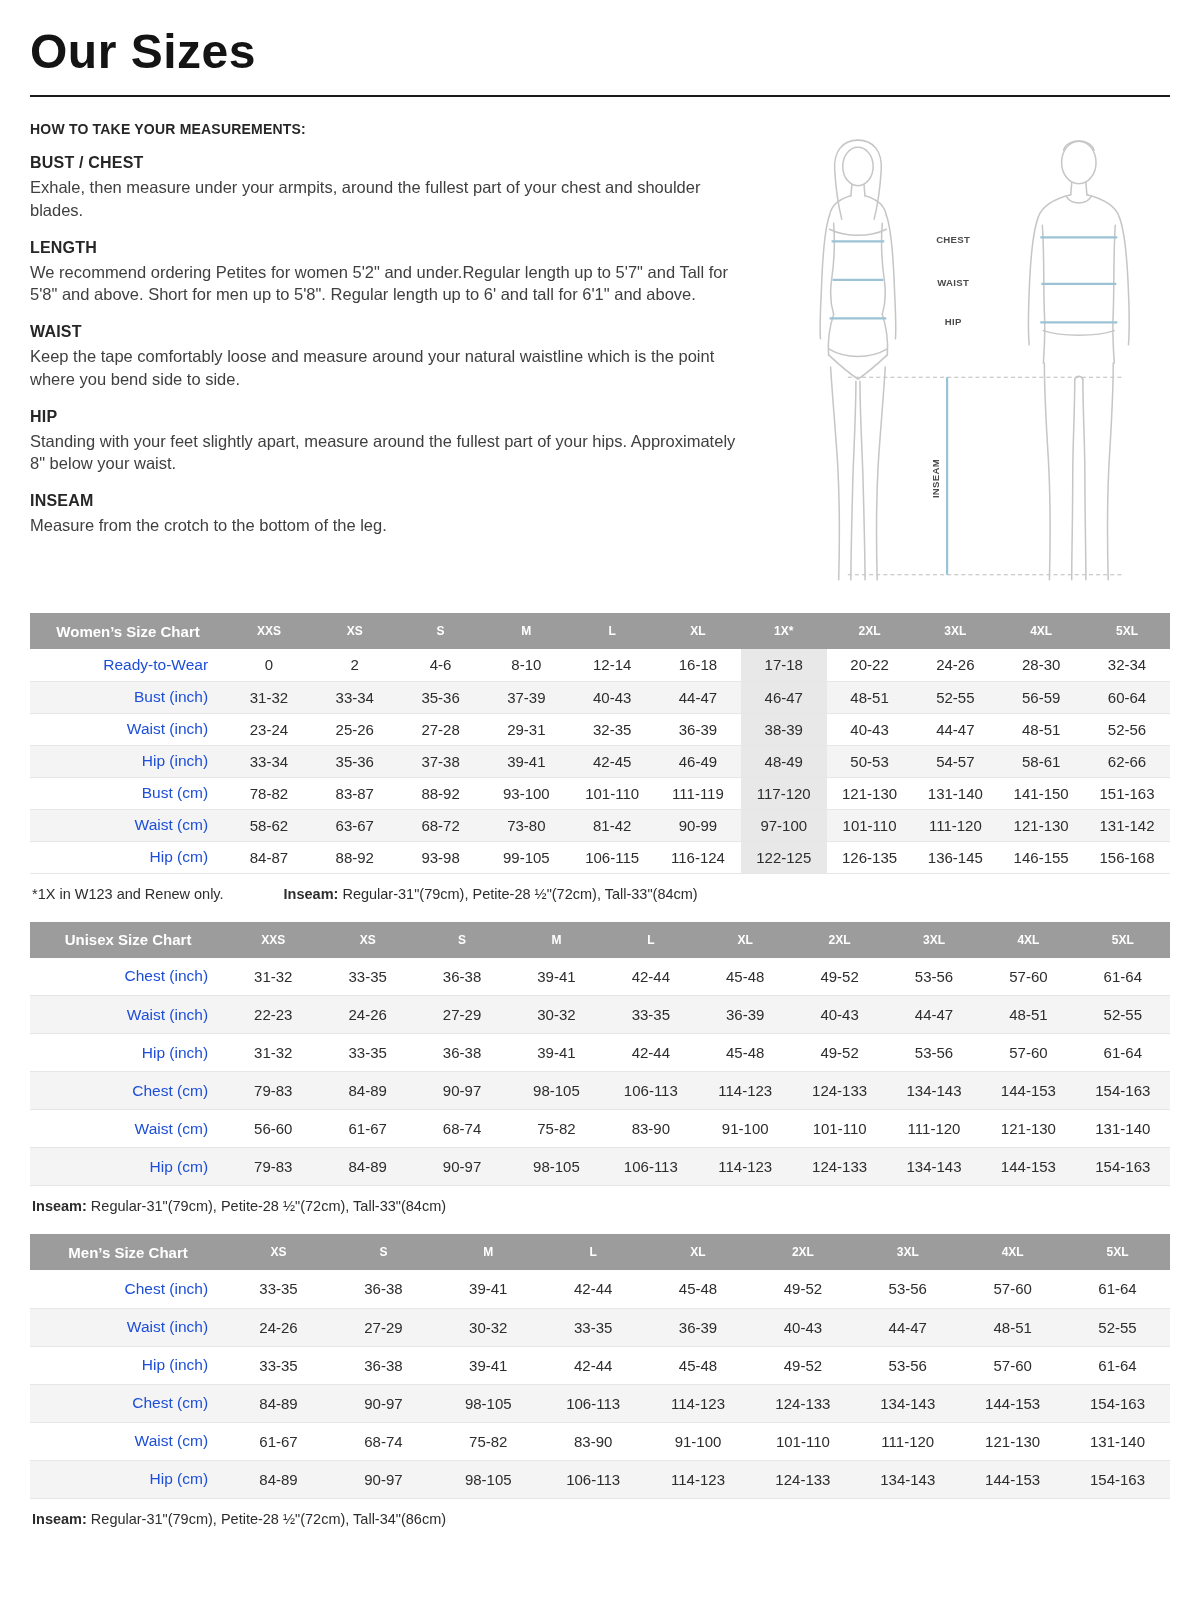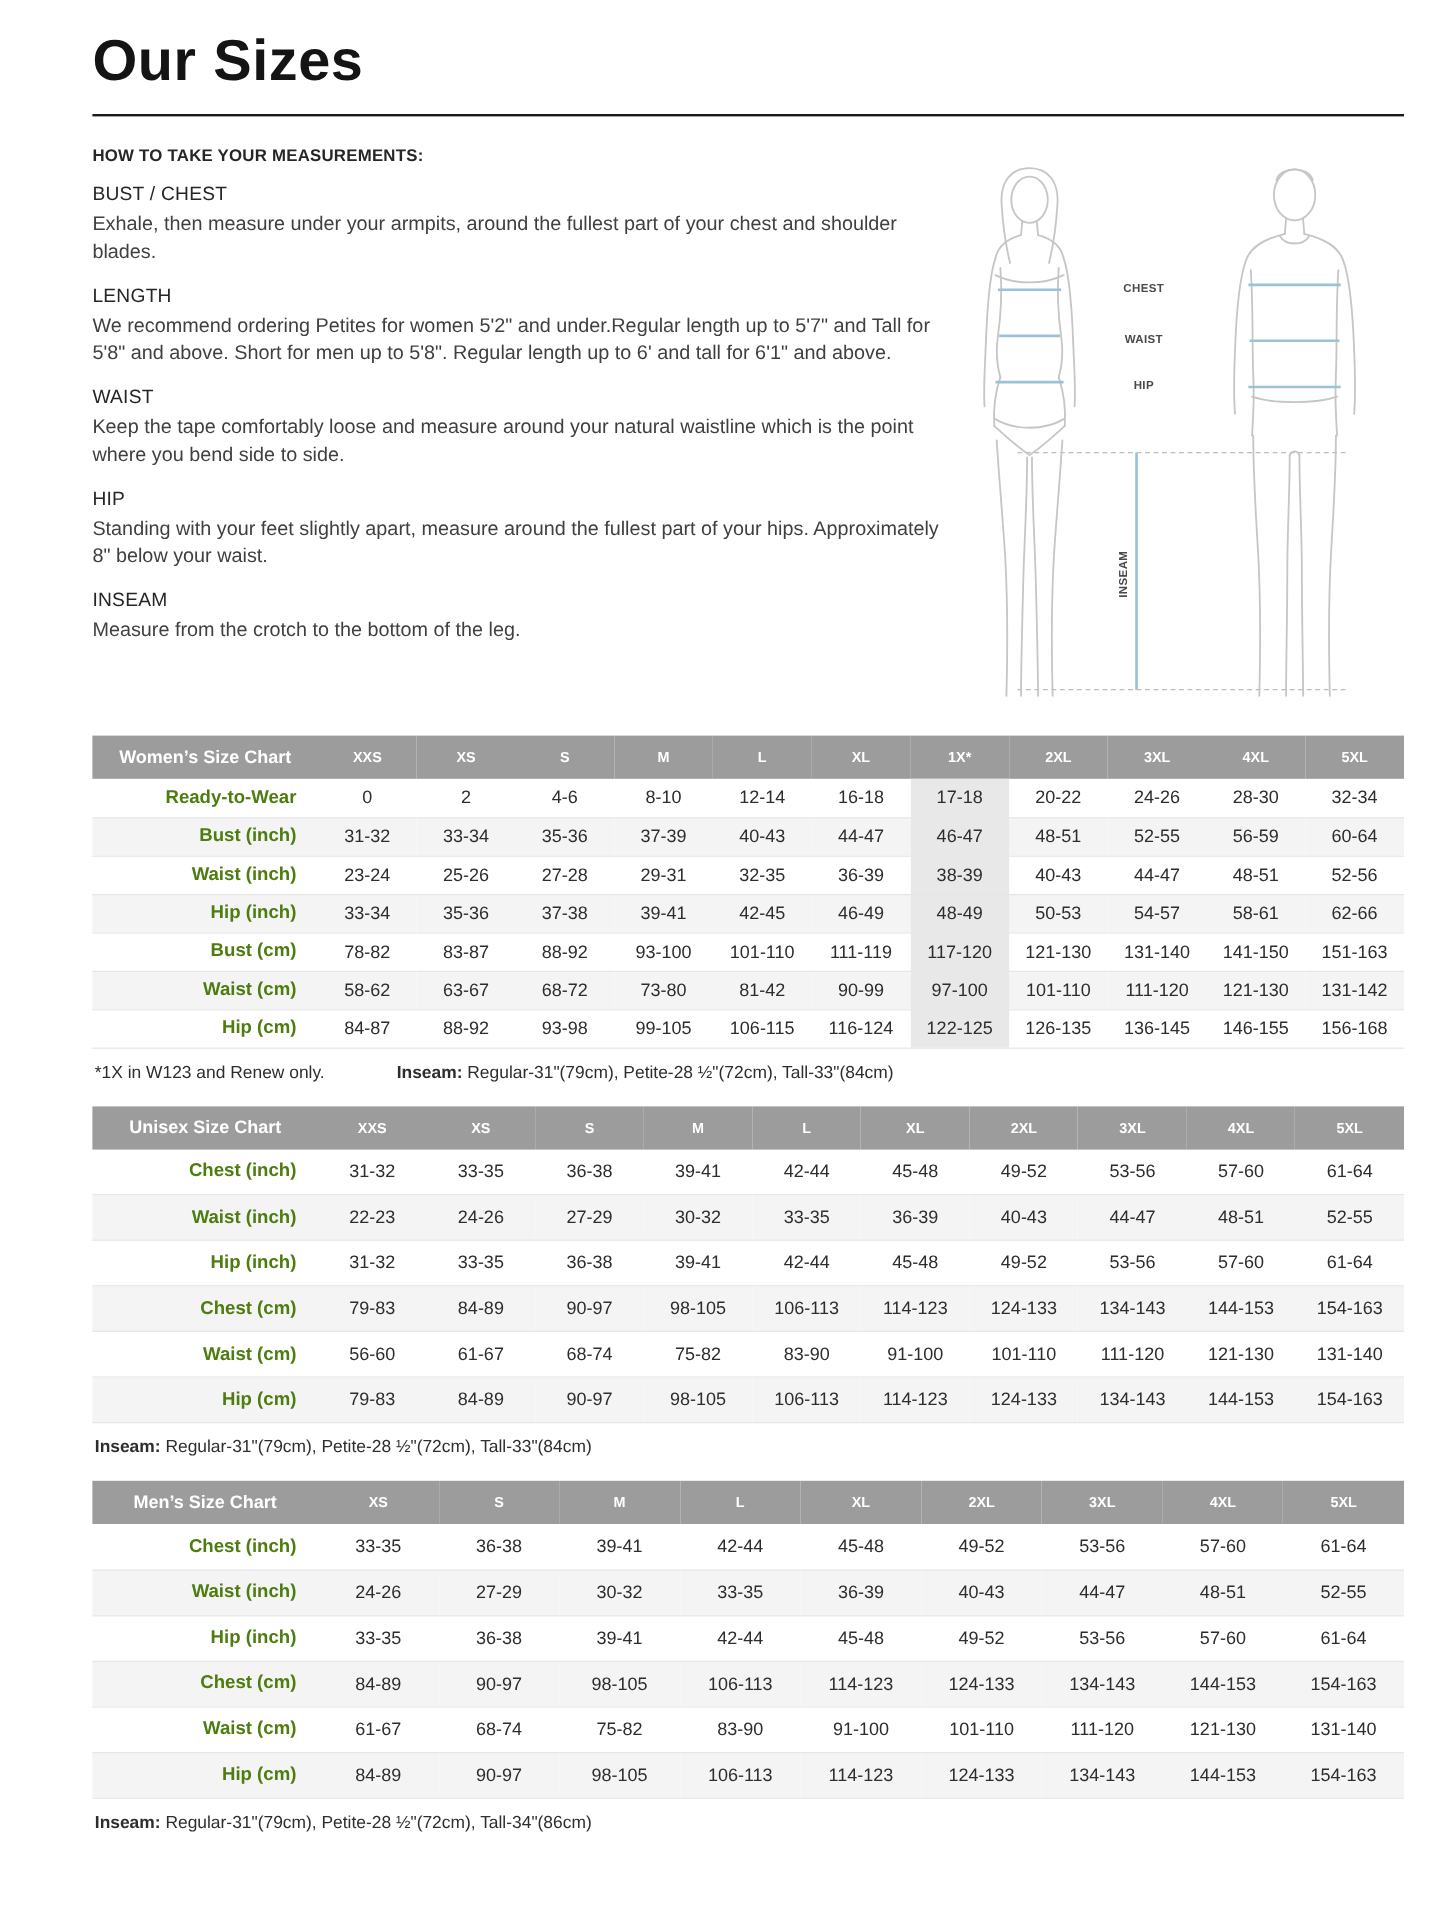--- a/index.html
+++ b/index.html
@@ -2,39 +2,39 @@
 <html><head>
 <meta charset="utf-8">
 <style>
   * { box-sizing: border-box; margin: 0; padding: 0; }
   html, body { background: #ffffff; }
   body {
     width: 1200px;
     font-family: "Liberation Sans", sans-serif;
     color: #3d3d3d;
   }
-  .page { position: relative; padding: 24px 30px 30px; margin-left: 47px; }
+  .page { position: relative; padding: 24px 30px 30px; }
 
   h1.page-title {
     font-size: 48px;
     font-weight: 800;
     color: #141414;
     letter-spacing: 0.5px;
     margin-bottom: 16px;
   }
   .rule { border-top: 2px solid #1a1a1a; margin-bottom: 24px; }
 
   .intro { position: relative; min-height: 492px; }
   .intro-left { width: 718px; }
   h2.how-heading {
     font-size: 14px; font-weight: 700; color: #262626;
     letter-spacing: 0.2px; margin-bottom: 10px;
   }
   .sec h3 {
-    font-size: 16px; font-weight: 400; color: #262626;
+    font-size: 16px; font-weight: 700; color: #262626;
     letter-spacing: 0.2px; margin: 17px 0 4px;
   }
   .sec p { font-size: 16.5px; line-height: 1.38; color: #3f3f3f; }
 
   .diagram { position: absolute; top: 0; right: 0; width: 385px; height: 482px; }
   .diagram svg { width: 100%; height: 100%; }
   .fig { fill: none; stroke: #c6c6c6; stroke-width: 1.5; stroke-linecap: round; }
   .mline { stroke: #9cc3d5; stroke-width: 2.2; }
   .dash { stroke: #bdbdbd; stroke-width: 1; stroke-dasharray: 4 3; fill: none; }
   .dlabel {
@@ -50,22 +50,22 @@
   .size-table thead th {
     background: #9c9c9c; color: #ffffff; font-weight: 700;
     font-size: 12px; height: 36px; text-align: center;
   }
   .size-table thead th.t-title { font-size: 15px; }
   .size-table tbody tr { border-bottom: 1px solid #e6e6e6; }
   .table-0 tbody tr { height: 32px; }
   .table-1 tbody tr, .table-2 tbody tr { height: 38px; }
   .size-table tbody tr:nth-child(even) { background: #f4f4f4; }
   .size-table tbody th {
-    text-align: right; padding-right: 18px; font-weight: 700;
-    color: #4d7c0f; font-size: 15.5px;
+    text-align: right; padding-right: 18px; font-weight: 400;
+    color: #1d4ed8; font-size: 15.5px;
   }
   .size-table tbody td { text-align: center; color: #2d2d2d; }
   .size-table tbody td.hl { background: #e8e8e8; }
 
   .footnote {
     display: flex; justify-content: flex-start; gap: 60px;
     padding: 12px 2px 6px; font-size: 14.5px; color: #2d2d2d;
   }
   .footnote b { font-weight: 700; }
 </style>

